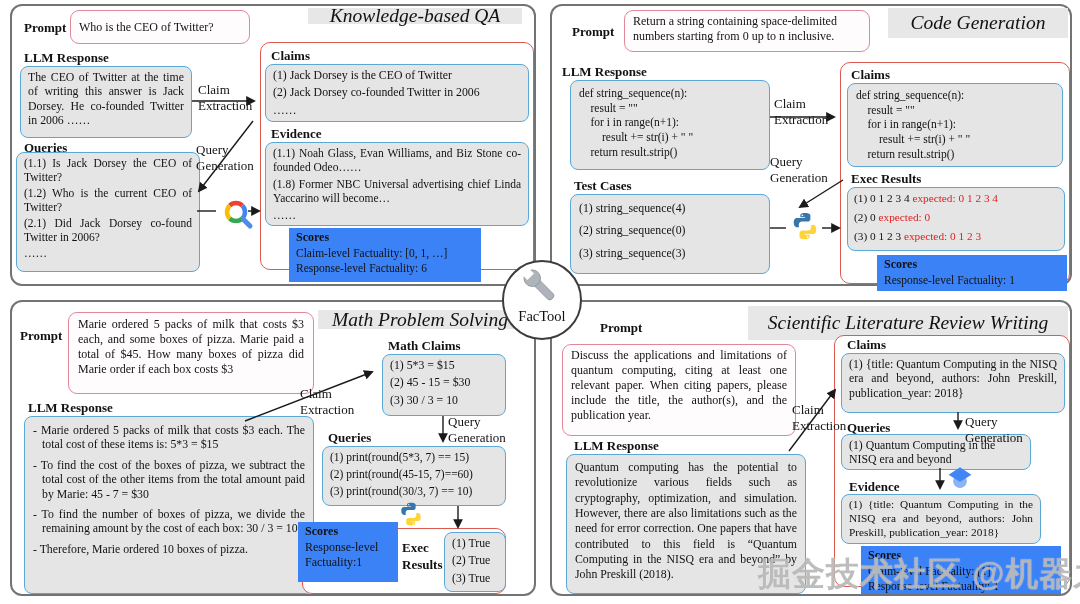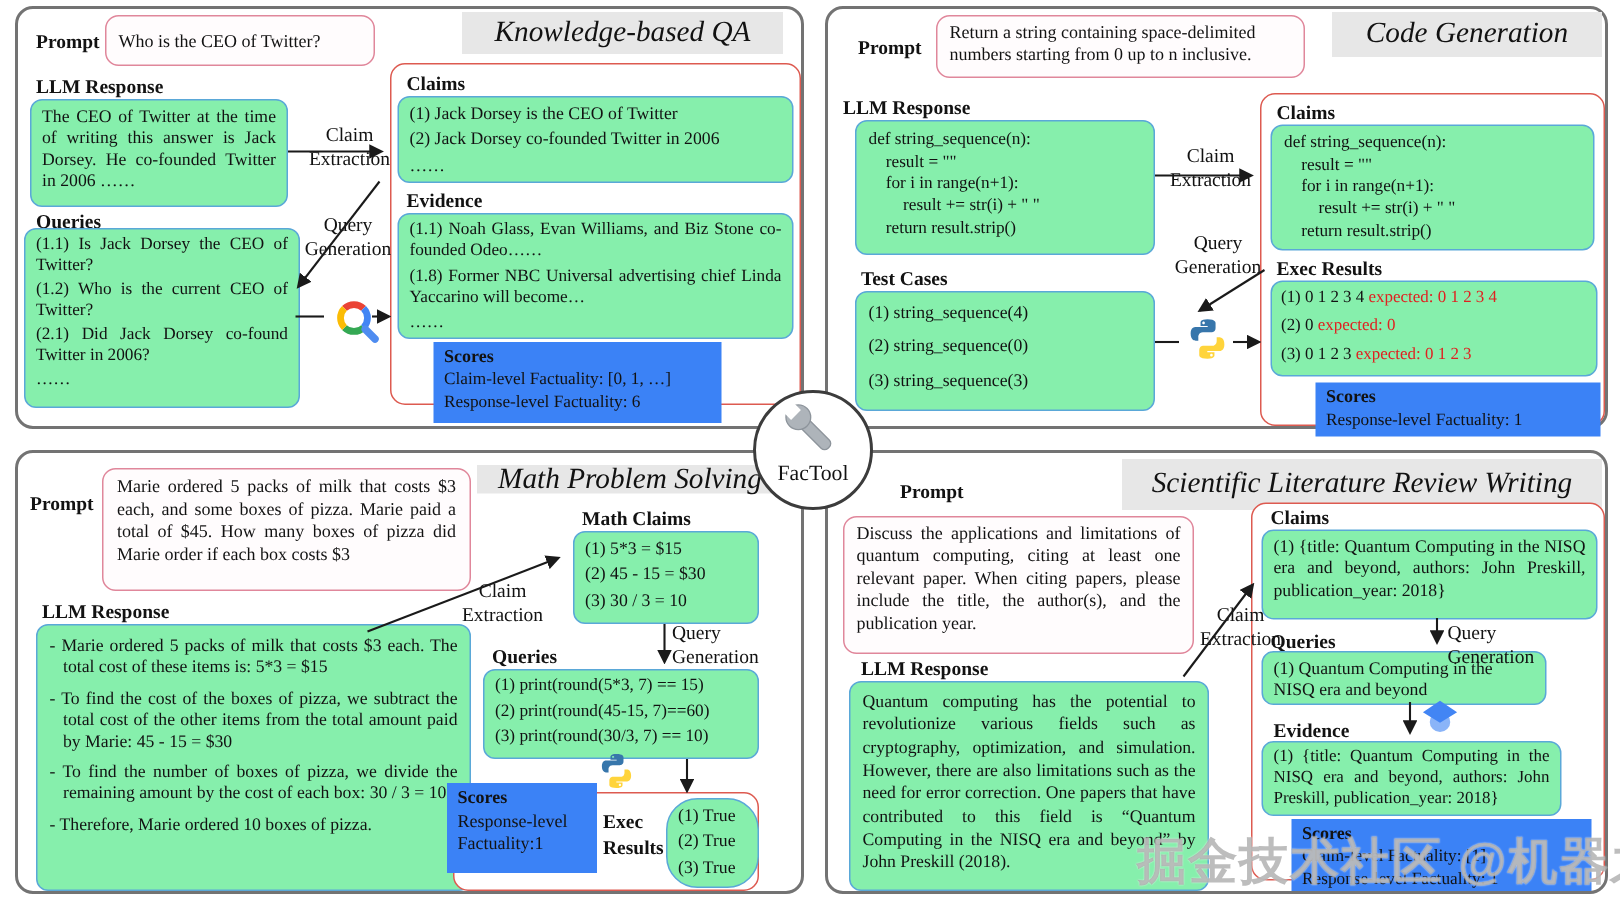--- a/index.html
+++ b/index.html
@@ -4,26 +4,26 @@
 <style>
   html,body{margin:0;padding:0;background:#fff;}
   #canvas{position:relative;width:1080px;height:604px;background:#fff;overflow:hidden;
           font-family:"Liberation Serif",serif;color:#121212;}
   .panel{position:absolute;border:2px solid #737373;border-radius:12px;background:#fff;box-sizing:border-box;}
   .lbl{position:absolute;font-weight:bold;font-size:13px;white-space:nowrap;}
   .titlebox{position:absolute;background:#e7e7e7;font-style:italic;font-size:19.5px;
             display:flex;align-items:center;justify-content:center;white-space:nowrap;}
   .pinkbox{position:absolute;border:1.5px solid #e0879b;border-radius:9px;background:#fffcfd;
            font-size:12px;line-height:1.25;padding:3px 8px;box-sizing:border-box;}
-  .bluebox{position:absolute;border:1.5px solid #5aa8d8;border-radius:8px;background:#86efac;
+  .bluebox{position:absolute;border:1.5px solid #5aa8d8;border-radius:8px;background:#e5e5e5;
            font-size:11.8px;line-height:1.22;padding:3px 7px;box-sizing:border-box;}
   .redbox{position:absolute;border:1.5px solid #dd5a50;border-radius:10px;background:#fff;box-sizing:border-box;}
   .scores{position:absolute;background:#3b82f6;font-size:11.5px;line-height:1.3;padding:2px 7px;z-index:3;box-sizing:border-box;}
   .scoresttl{font-weight:bold;font-size:12px;}
-  .alabel{position:absolute;font-size:13px;text-align:center;line-height:1.25;z-index:2;}
+  .alabel{position:absolute;font-size:13px;text-align:left;line-height:1.25;z-index:2;}
   .just{text-align:justify;}
   .qitem{margin-bottom:2px;}
   .tline{margin-bottom:8px;}
   .eline{margin-bottom:5px;white-space:nowrap;}
   .red{color:#e02020;}
   .codeline{white-space:pre;font-size:11.5px;line-height:1.28;}
   .bullet{padding-left:9px;text-indent:-9px;margin-bottom:6px;text-align:justify;}
   .mline{margin-bottom:3px;}
   .icon{position:absolute;z-index:3;}
   .factool{position:absolute;left:502px;top:260px;width:76px;height:76px;border:2px solid #3c3c3c;
@@ -37,21 +37,21 @@
 </head>
 <body>
 
 <div id="canvas">
 
   <div class="panel" style="left:10px;top:4px;width:526px;height:282px;">
     <div class="lbl" style="left:12px;top:14px;">Prompt</div>
     <div class="pinkbox" style="left:58px;top:4px;width:180px;height:34px;display:flex;align-items:center;">
       <span>Who is the CEO of Twitter?</span>
     </div>
-    <div class="titlebox" style="left:296px;top:2px;width:214px;height:28px;">Knowledge-based QA</div>
+    <div class="titlebox" style="left:296px;top:2px;width:214px;height:16px;">Knowledge-based QA</div>
 
     <div class="lbl" style="left:12px;top:44px;">LLM Response</div>
     <div class="bluebox just" style="left:8px;top:60px;width:172px;height:72px;">The CEO of Twitter at the time of writing this answer is Jack Dorsey. He co-founded Twitter in 2006 ……</div>
 
     <div class="lbl" style="left:12px;top:134px;">Queries</div>
     <div class="bluebox" style="left:4px;top:146px;width:184px;height:120px;font-size:11.5px;">
       <div class="qitem just">(1.1) Is Jack Dorsey the CEO of Twitter?</div>
       <div class="qitem just">(1.2) Who is the current CEO of Twitter?</div>
       <div class="qitem just">(2.1) Did Jack Dorsey co-found Twitter in 2006?</div>
       <div class="qitem">……</div>
@@ -141,21 +141,21 @@
   </div>
 
   <div class="panel" style="left:10px;top:300px;width:526px;height:296px;">
     <div class="lbl" style="left:8px;top:26px;">Prompt</div>
     <div class="pinkbox just" style="left:56px;top:10px;width:246px;height:82px;padding:4px 9px;">Marie ordered 5 packs of milk that costs $3 each, and some boxes of pizza. Marie paid a total of $45. How many boxes of pizza did Marie order if each box costs $3</div>
     <div class="titlebox" style="left:306px;top:8px;width:204px;height:19px;font-style:italic;">Math Problem Solving</div>
 
     <div class="lbl" style="left:16px;top:98px;">LLM Response</div>
     <div class="bluebox" style="left:12px;top:114px;width:290px;height:178px;padding:6px 8px;">
       <div class="bullet">- Marie ordered 5 packs of milk that costs $3 each. The total cost of these items is: 5*3 = $15</div>
-      <div class="bullet">- To find the cost of the boxes of pizza, we subtract the total cost of the other items from the total amount paid by Marie: 45 - 15 = $30</div>
+      <div class="bullet">- To find the cost of the boxes of pizza, we subtract the total cost of the other items from the total amount paid by Marie: 45 - 7 = $30</div>
       <div class="bullet">- To find the number of boxes of pizza, we divide the remaining amount by the cost of each box: 30 / 3 = 10</div>
       <div class="bullet" style="margin-bottom:0;">- Therefore, Marie ordered 10 boxes of pizza.</div>
     </div>
 
     <div class="alabel" style="left:288px;top:84px;width:70px;">Claim Extraction</div>
 
     <div class="lbl" style="left:376px;top:36px;">Math Claims</div>
     <div class="bluebox" style="left:370px;top:52px;width:124px;height:62px;">
       <div class="mline">(1) 5*3 = $15</div>
       <div class="mline">(2) 45 - 15 = $30</div>
@@ -175,21 +175,21 @@
       <path d="M12 1.5c-3.9 0-3.7 1.7-3.7 1.7v1.8h3.8v.6H5.9S3 5.2 3 9.1s2.6 3.8 2.6 3.8h1.5V11s-.1-2.6 2.5-2.6h4.3s2.4.1 2.4-2.3V3.5s.3-2-4.3-2zm-2.1 1.2c.4 0 .7.3.7.7s-.3.7-.7.7-.7-.3-.7-.7.3-.7.7-.7z" fill="#3776ab"></path>
       <path d="M12 22.5c3.9 0 3.7-1.7 3.7-1.7V19h-3.8v-.6h6.2s2.9.4 2.9-3.5-2.6-3.8-2.6-3.8h-1.5V13s.1 2.6-2.5 2.6H10s-2.4-.1-2.4 2.3v2.6s-.3 2 4.4 2zm2.1-1.2c-.4 0-.7-.3-.7-.7s.3-.7.7-.7.7.3.7.7-.3.7-.7.7z" fill="#ffd43b"></path>
     </svg>
 
     <div class="redbox" style="left:290px;top:226px;width:204px;height:66px;"></div>
     <div class="scores" style="left:286px;top:220px;width:100px;height:60px;font-size:12px;">
       <div class="scoresttl">Scores</div>
       <div>Response-level Factuality:1</div>
     </div>
     <div class="lbl" style="left:390px;top:238px;width:52px;white-space:normal;line-height:1.3;z-index:3;">Exec Results</div>
-    <div class="bluebox" style="left:432px;top:230px;width:62px;height:60px;z-index:3;border-radius:21px;">
+    <div class="bluebox" style="left:432px;top:230px;width:62px;height:60px;z-index:3;">
       <div class="mline">(1) True</div>
       <div class="mline">(2) True</div>
       <div>(3) True</div>
     </div>
   </div>
 
   <div class="panel" style="left:550px;top:300px;width:522px;height:296px;">
     <div class="lbl" style="left:48px;top:18px;">Prompt</div>
     <div class="titlebox" style="left:196px;top:4px;width:320px;height:34px;">Scientific Literature Review Writing</div>
     <div class="pinkbox just" style="left:10px;top:42px;width:234px;height:92px;">Discuss the applications and limitations of quantum computing, citing at least one relevant paper. When citing papers, please include the title, the author(s), and the publication year.</div>

